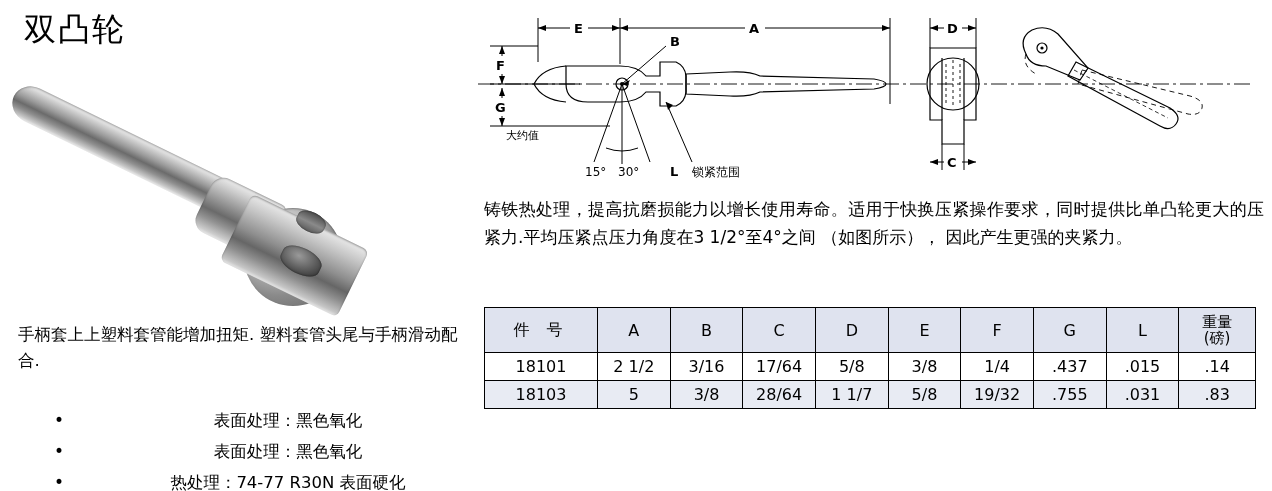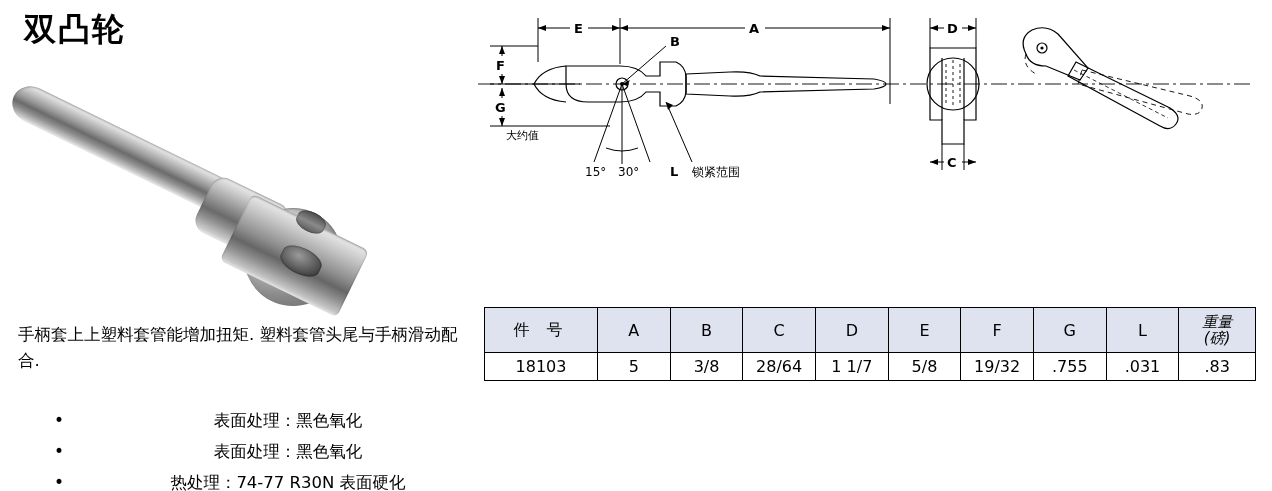--- a/index.html
+++ b/index.html
@@ -8,21 +8,21 @@
     background:#ffffff;
     font-family:"DejaVu Sans","Liberation Sans",sans-serif;
     color:#000;
     overflow:hidden;
     position:relative;
   }
   
   #left-col{position:absolute;left:0;top:0;width:470px;height:491px;}
   #product-title{
     position:absolute;left:24px;top:8px;
-    font-size:32px;font-weight:bold;letter-spacing:2px;
+    font-size:32px;font-weight:normal;letter-spacing:2px;
     font-family:"DejaVu Sans","Liberation Sans",sans-serif;
   }
   
   #product-photo{
     position:absolute;left:8px;top:62px;width:390px;height:230px;
   }
   .metal{
     position:absolute;
     background:linear-gradient(160deg,#efefef 0%,#cfcfcf 18%,#8d8d8d 45%,#6f6f6f 62%,#a9a9a9 80%,#d8d8d8 100%);
     box-shadow:0 1px 2px rgba(0,0,0,.35) inset;
@@ -102,21 +102,21 @@
     padding:1px 2px;
     font-weight:normal;
   }
   table.spec thead th{
     background:#dfe3ef;
     height:42px;
     vertical-align:middle;
     font-size:16px;
   }
   table.spec thead th.partno{letter-spacing:6px;}
-  table.spec thead th.weight{line-height:1.1;font-size:15px;font-style:italic;}
+  table.spec thead th.weight{line-height:1.1;font-size:15px;}
   table.spec tbody td{height:25px;}
   table.spec tbody tr:nth-child(even){background:#e8ebf3;}
   table.spec col.c-part{width:112px;}
   table.spec col.c-dim{width:72px;}
   table.spec col.c-w{width:76px;}
 </style>
 </head>
 <body>
 
 <div id="left-col">
@@ -270,20 +270,21 @@
       <line x1="604" y1="66" x2="698" y2="114" stroke-dasharray="4,3" stroke-width="0.8"></line>
 
       <g stroke-dasharray="5,4" stroke-width="0.9">
         <path d="M612,66 L720,92 Q734,96 732,104 Q730,112 718,110 L608,80 Z"></path>
         <path d="M556,50 Q552,62 566,70"></path>
       </g>
     </g>
   </svg>
   </div>
 
+  <div id="description">铸铁热处理，提高抗磨损能力以增长使用寿命。适用于快换压紧操作要求，同时提供比单凸轮更大的压紧力.平均压紧点压力角度在3 1/2°至4°之间 （如图所示）， 因此产生更强的夹紧力。</div>
 
   <div id="spec-table-wrap">
     <table class="spec">
       <colgroup>
         <col class="c-part">
           <col class="c-dim">
           <col class="c-dim">
           <col class="c-dim">
         <col class="c-dim">
           <col class="c-dim">
@@ -304,20 +305,32 @@
           <th>G</th>
           <th>L</th>
           <th class="weight">
             <div>重量</div>
             <div>(磅)</div>
           </th>
         </tr>
       </thead>
       <tbody id="spec-body">
         <tr>
+          <td>18101</td>
+          <td>2  1/2</td>
+          <td>3/16</td>
+          <td>17/64</td>
+          <td>5/8</td>
+          <td>3/8</td>
+          <td>1/4</td>
+          <td>.437</td>
+          <td>.015</td>
+          <td>.14</td>
+        </tr>
+        <tr>
           <td>18103</td>
           <td>5</td>
           <td>3/8</td>
           <td>28/64</td>
           <td>1 1/7</td>
           <td>5/8</td>
           <td>19/32</td>
           <td>.755</td>
           <td>.031</td>
           <td>.83</td>

